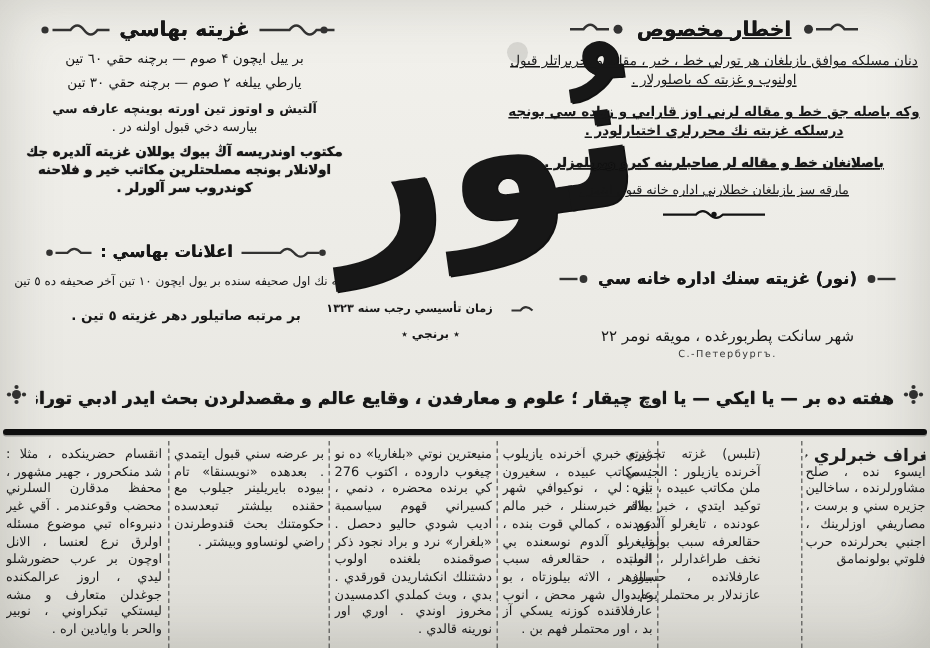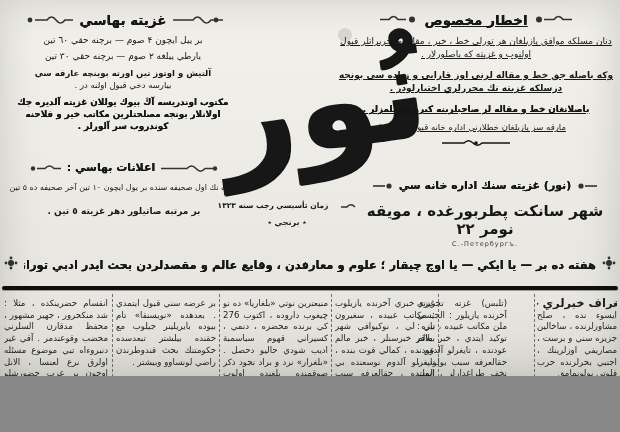--- a/index.html
+++ b/index.html
@@ -1,17 +1,17 @@
 <!DOCTYPE html>
 <html lang="ota" dir="rtl"><head>
 <meta charset="utf-8">
 <style>
   html,body{margin:0;padding:0;background:#888;}
   .page{
-    position:relative;width:620px;height:376px;overflow:hidden;
+    position:relative;width:620px;height:432px;overflow:hidden;
     background:linear-gradient(180deg,#f2f1ec 0%,#ecebe6 45%,#e6e5df 80%,#dddcd6 100%);
     box-shadow:inset 0 0 40px rgba(90,90,80,.25);
     font-family:"DejaVu Sans",sans-serif;color:#171717;direction:rtl;
   }
   .abs{position:absolute;}
   .ctr{text-align:center;}
   .hdr{display:flex;align-items:center;justify-content:center;gap:5px;font-weight:bold;}
   .hdr .txt{font-size:13.5px;letter-spacing:.4px;text-shadow:0 0 .4px #000;white-space:nowrap;}
   .hdr-sm .txt{font-size:11px;}
   .squig{flex:0 0 auto;opacity:.85;}
@@ -137,21 +137,21 @@
           </svg>
       </span>
       <span class="txt">(نور) غزيته سنك اداره خانه سي</span>
       <span class="squig">
         <svg width="22" height="10" viewBox="0 0 22 10">
             <path d="M1 5 h12" stroke="#131313" stroke-width="1.6"></path>
             <circle cx="17" cy="5" r="2.6" fill="#131313"></circle>
           </svg>
       </span>
     </div>
-    <div class="ctr" style="margin-top:7px;font-size:15px;font-weight:bold;">شهر سانكت پطربورغده ، مويقه نومر ٢٢</div>
+    <div class="ctr" style="margin-top:24px;font-size:10px;font-weight:normal;">شهر سانكت پطربورغده ، مويقه نومر ٢٢</div>
     <div class="ctr latin" style="margin-top:2px;">С.-Петербургъ.</div>
   </div>
 
   <div class="abs banner" style="left:4px;top:256px;width:612px;">
     <span class="squig">
       <svg width="14" height="14" viewBox="0 0 14 14">
           <circle cx="7" cy="7" r="3" fill="#131313"></circle>
           <circle cx="7" cy="2" r="1.4" fill="#131313"></circle>
           <circle cx="7" cy="12" r="1.4" fill="#131313"></circle>
           <circle cx="2" cy="7" r="1.4" fill="#131313"></circle>

